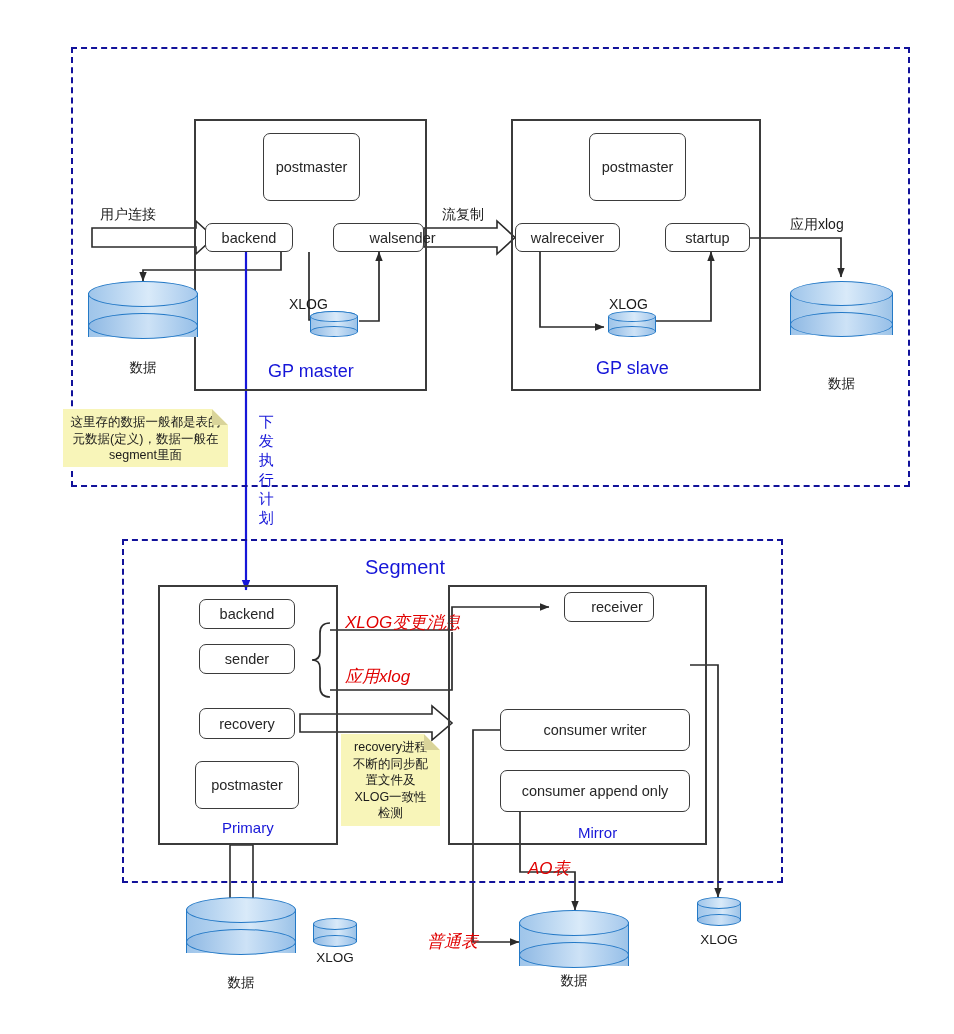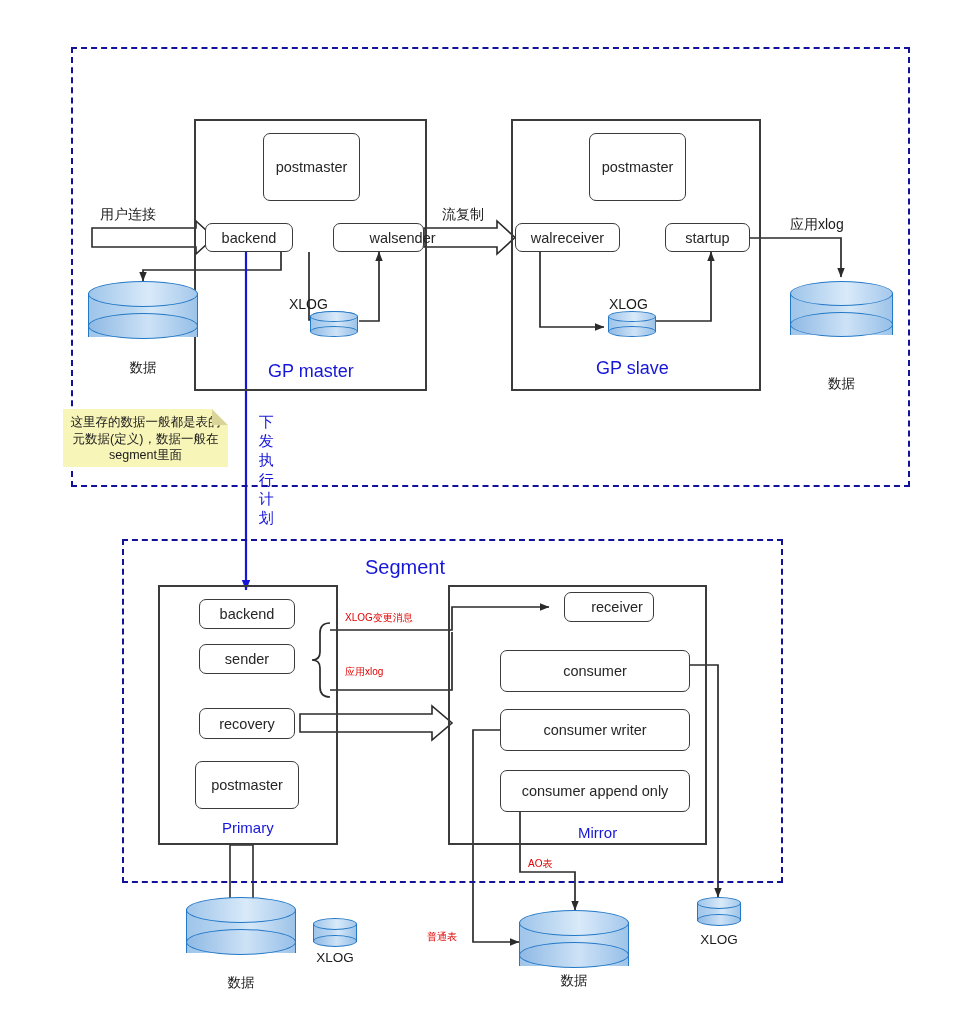--- a/index.html
+++ b/index.html
@@ -21,21 +21,21 @@
   
   .dbox { position:absolute; box-sizing:border-box;
           border:2.5px dashed #11119a; background:transparent; }
   
   .lbl { position:absolute; white-space:nowrap; color:#1a1a1a; font-size:14px; }
   .lbl-blue { position:absolute; white-space:nowrap; color:#1616d8;
               font-size:18px; }
   .lbl-blue-lg { position:absolute; white-space:nowrap; color:#1616d8;
                  font-size:20px; }
   .lbl-red { position:absolute; white-space:nowrap; color:#e00000;
-             font-size:10px; }
+             font-size:17px;font-style:italic; }
   .vtext { position:absolute; color:#1616d8; font-size:15px;
            width:1.1em; line-height:1.28em; text-align:center;
            word-break:break-all; }
 
   
   .note { position:absolute; box-sizing:border-box;
           background:#f8f5b9; color:#1a1a1a; font-size:12.5px;
           line-height:1.32em; text-align:center; padding:5px 4px 4px 4px;
           overflow:hidden; }
   .note.fold { clip-path: polygon(0 0, calc(100% - 16px) 0, 100% 16px,
@@ -208,30 +208,35 @@
 
   <div class="pbox" style="left:195px; top:761px; width:104px; height:48px;">
     <span>postmaster</span>
   </div>
 
   <div class="lbl-blue" style="left:222px; top:819px; font-size:15px;">Primary</div>
 
   <div class="lbl-red" style="left:345px; top:611px;">XLOG变更消息</div>
   <div class="lbl-red" style="left:345px; top:665px;">应用xlog</div>
 
+  <div class="note fold" style="left:341px; top:734px; width:99px; height:92px;">
+    <div>recovery进程</div>
+    <div>不断的同步配</div>
+    <div>置文件及</div>
+    <div>XLOG一致性</div>
+    <div>检测</div>
+    <div class="foldtri"></div>
+  </div>
 
   <div class="sqbox" style="left:448px; top:585px; width:259px; height:260px;"></div>
 
   <div class="pbox" style="left:564px; top:592px; width:90px; height:30px;padding-left:16px;">
     <span>receiver</span>
   </div>
 
-  <div class="pbox" style="left:500px; top:650px; width:190px; height:42px;">
-    <span>consumer</span>
-  </div>
 
   <div class="pbox" style="left:500px; top:709px; width:190px; height:42px;">
     <span>consumer writer</span>
   </div>
 
   <div class="pbox" style="left:500px; top:770px; width:190px; height:42px;">
     <span>consumer append only</span>
   </div>
 
   <div class="lbl-blue" style="left:578px; top:824px; font-size:15px;">Mirror</div>

